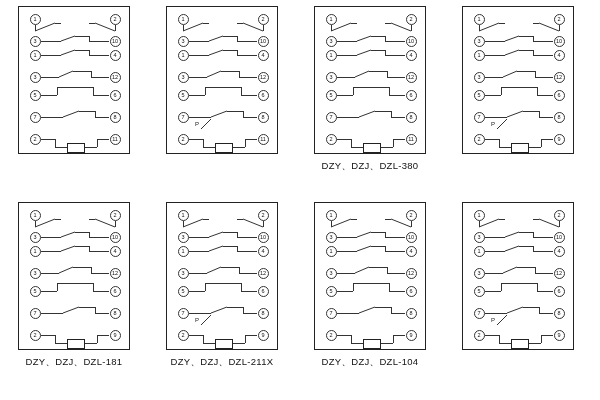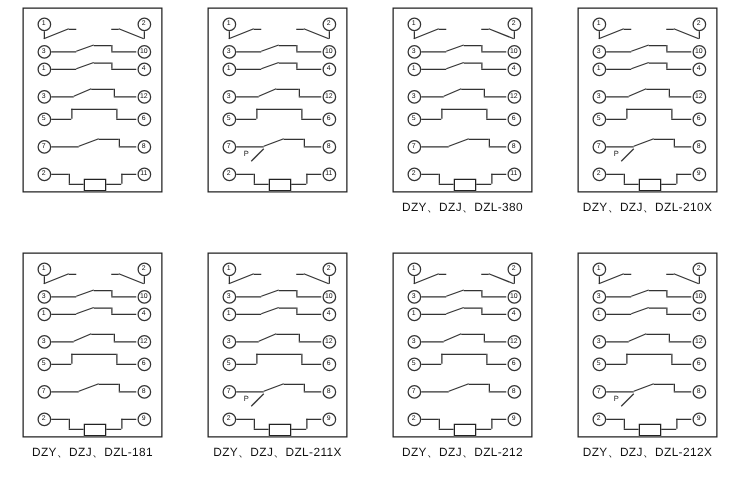--- a/index.html
+++ b/index.html
@@ -322,21 +322,20 @@
         <div class="wire h" style="left: 76px; top: 110px; width: 14px;"></div>
         <div class="wire h" style="left: 22px; top: 132px; width: 14px;"></div>
         <div class="wire v" style="left: 36px; top: 132px; height: 8px;"></div>
         <div class="wire h" style="left: 36px; top: 140px; width: 12px;"></div>
         <div class="wire h" style="left: 64px; top: 140px; width: 14px;"></div>
         <div class="wire v" style="left: 78px; top: 132px; height: 8px;"></div>
         <div class="wire h" style="left: 78px; top: 132px; width: 12px;"></div>
         <div class="coil" style="left: 56px; top: 140px;"></div>
         <div class="tick" style="left: 28px; top: 114px;">P</div>
       </div>
-      <div class="caption">DZY、DZJ、DZL-210X</div>
     </div>
     <div class="cell" style="left: 4px; top: 202px;">
       <div class="diagram-box">
         <div class="term" style="left: 16px; top: 12px;">1</div>
         <div class="term" style="left: 16px; top: 34px;">3</div>
         <div class="term" style="left: 16px; top: 48px;">1</div>
         <div class="term" style="left: 16px; top: 70px;">3</div>
         <div class="term" style="left: 16px; top: 88px;">5</div>
         <div class="term" style="left: 16px; top: 110px;">7</div>
         <div class="term" style="left: 16px; top: 132px;">2</div>
@@ -501,21 +500,21 @@
         <div class="wire v" style="left: 76px; top: 104px; height: 6px;"></div>
         <div class="wire h" style="left: 76px; top: 110px; width: 14px;"></div>
         <div class="wire h" style="left: 22px; top: 132px; width: 14px;"></div>
         <div class="wire v" style="left: 36px; top: 132px; height: 8px;"></div>
         <div class="wire h" style="left: 36px; top: 140px; width: 12px;"></div>
         <div class="wire h" style="left: 64px; top: 140px; width: 14px;"></div>
         <div class="wire v" style="left: 78px; top: 132px; height: 8px;"></div>
         <div class="wire h" style="left: 78px; top: 132px; width: 12px;"></div>
         <div class="coil" style="left: 56px; top: 140px;"></div>
       </div>
-      <div class="caption">DZY、DZJ、DZL-212</div>
+      <div class="caption">DZY、DZJ、DZL-104</div>
     </div>
     <div class="cell" style="left: 448px; top: 202px;">
       <div class="diagram-box">
         <div class="term" style="left: 16px; top: 12px;">1</div>
         <div class="term" style="left: 16px; top: 34px;">3</div>
         <div class="term" style="left: 16px; top: 48px;">1</div>
         <div class="term" style="left: 16px; top: 70px;">3</div>
         <div class="term" style="left: 16px; top: 88px;">5</div>
         <div class="term" style="left: 16px; top: 110px;">7</div>
         <div class="term" style="left: 16px; top: 132px;">2</div>
@@ -562,15 +561,14 @@
         <div class="wire h" style="left: 76px; top: 110px; width: 14px;"></div>
         <div class="wire h" style="left: 22px; top: 132px; width: 14px;"></div>
         <div class="wire v" style="left: 36px; top: 132px; height: 8px;"></div>
         <div class="wire h" style="left: 36px; top: 140px; width: 12px;"></div>
         <div class="wire h" style="left: 64px; top: 140px; width: 14px;"></div>
         <div class="wire v" style="left: 78px; top: 132px; height: 8px;"></div>
         <div class="wire h" style="left: 78px; top: 132px; width: 12px;"></div>
         <div class="coil" style="left: 56px; top: 140px;"></div>
         <div class="tick" style="left: 28px; top: 114px;">P</div>
       </div>
-      <div class="caption">DZY、DZJ、DZL-212X</div>
     </div>
   </div>
 
 </body></html>

